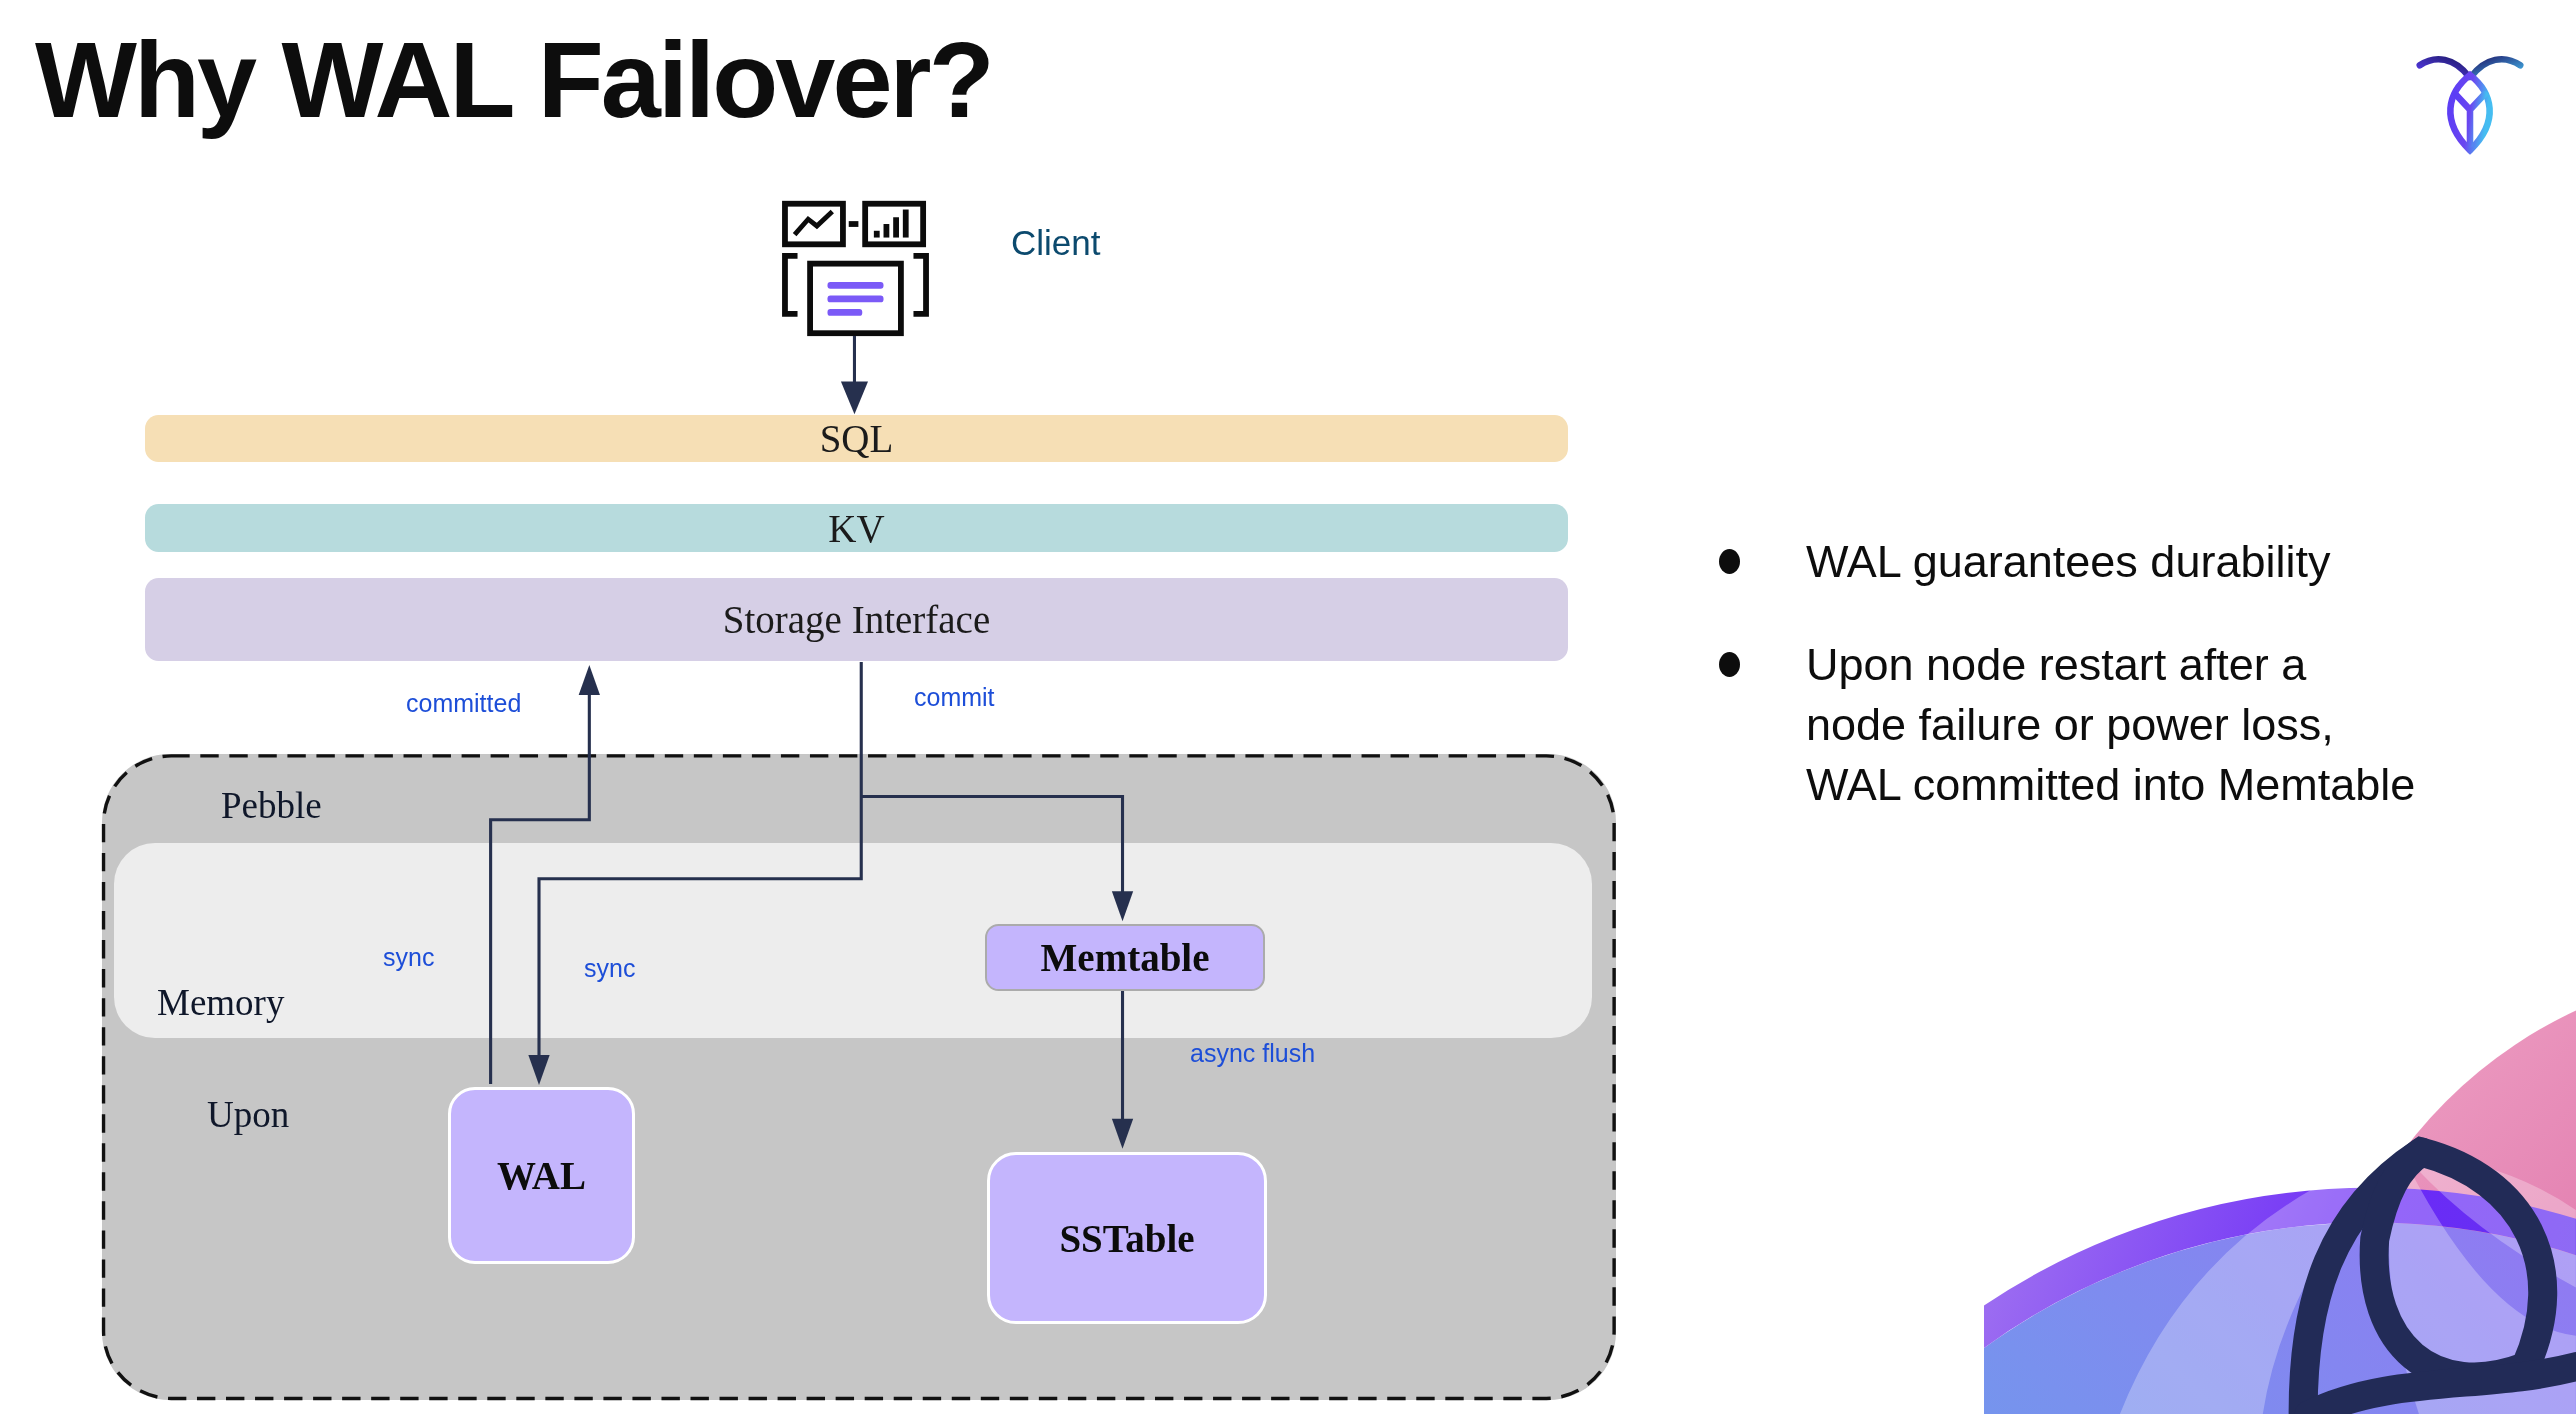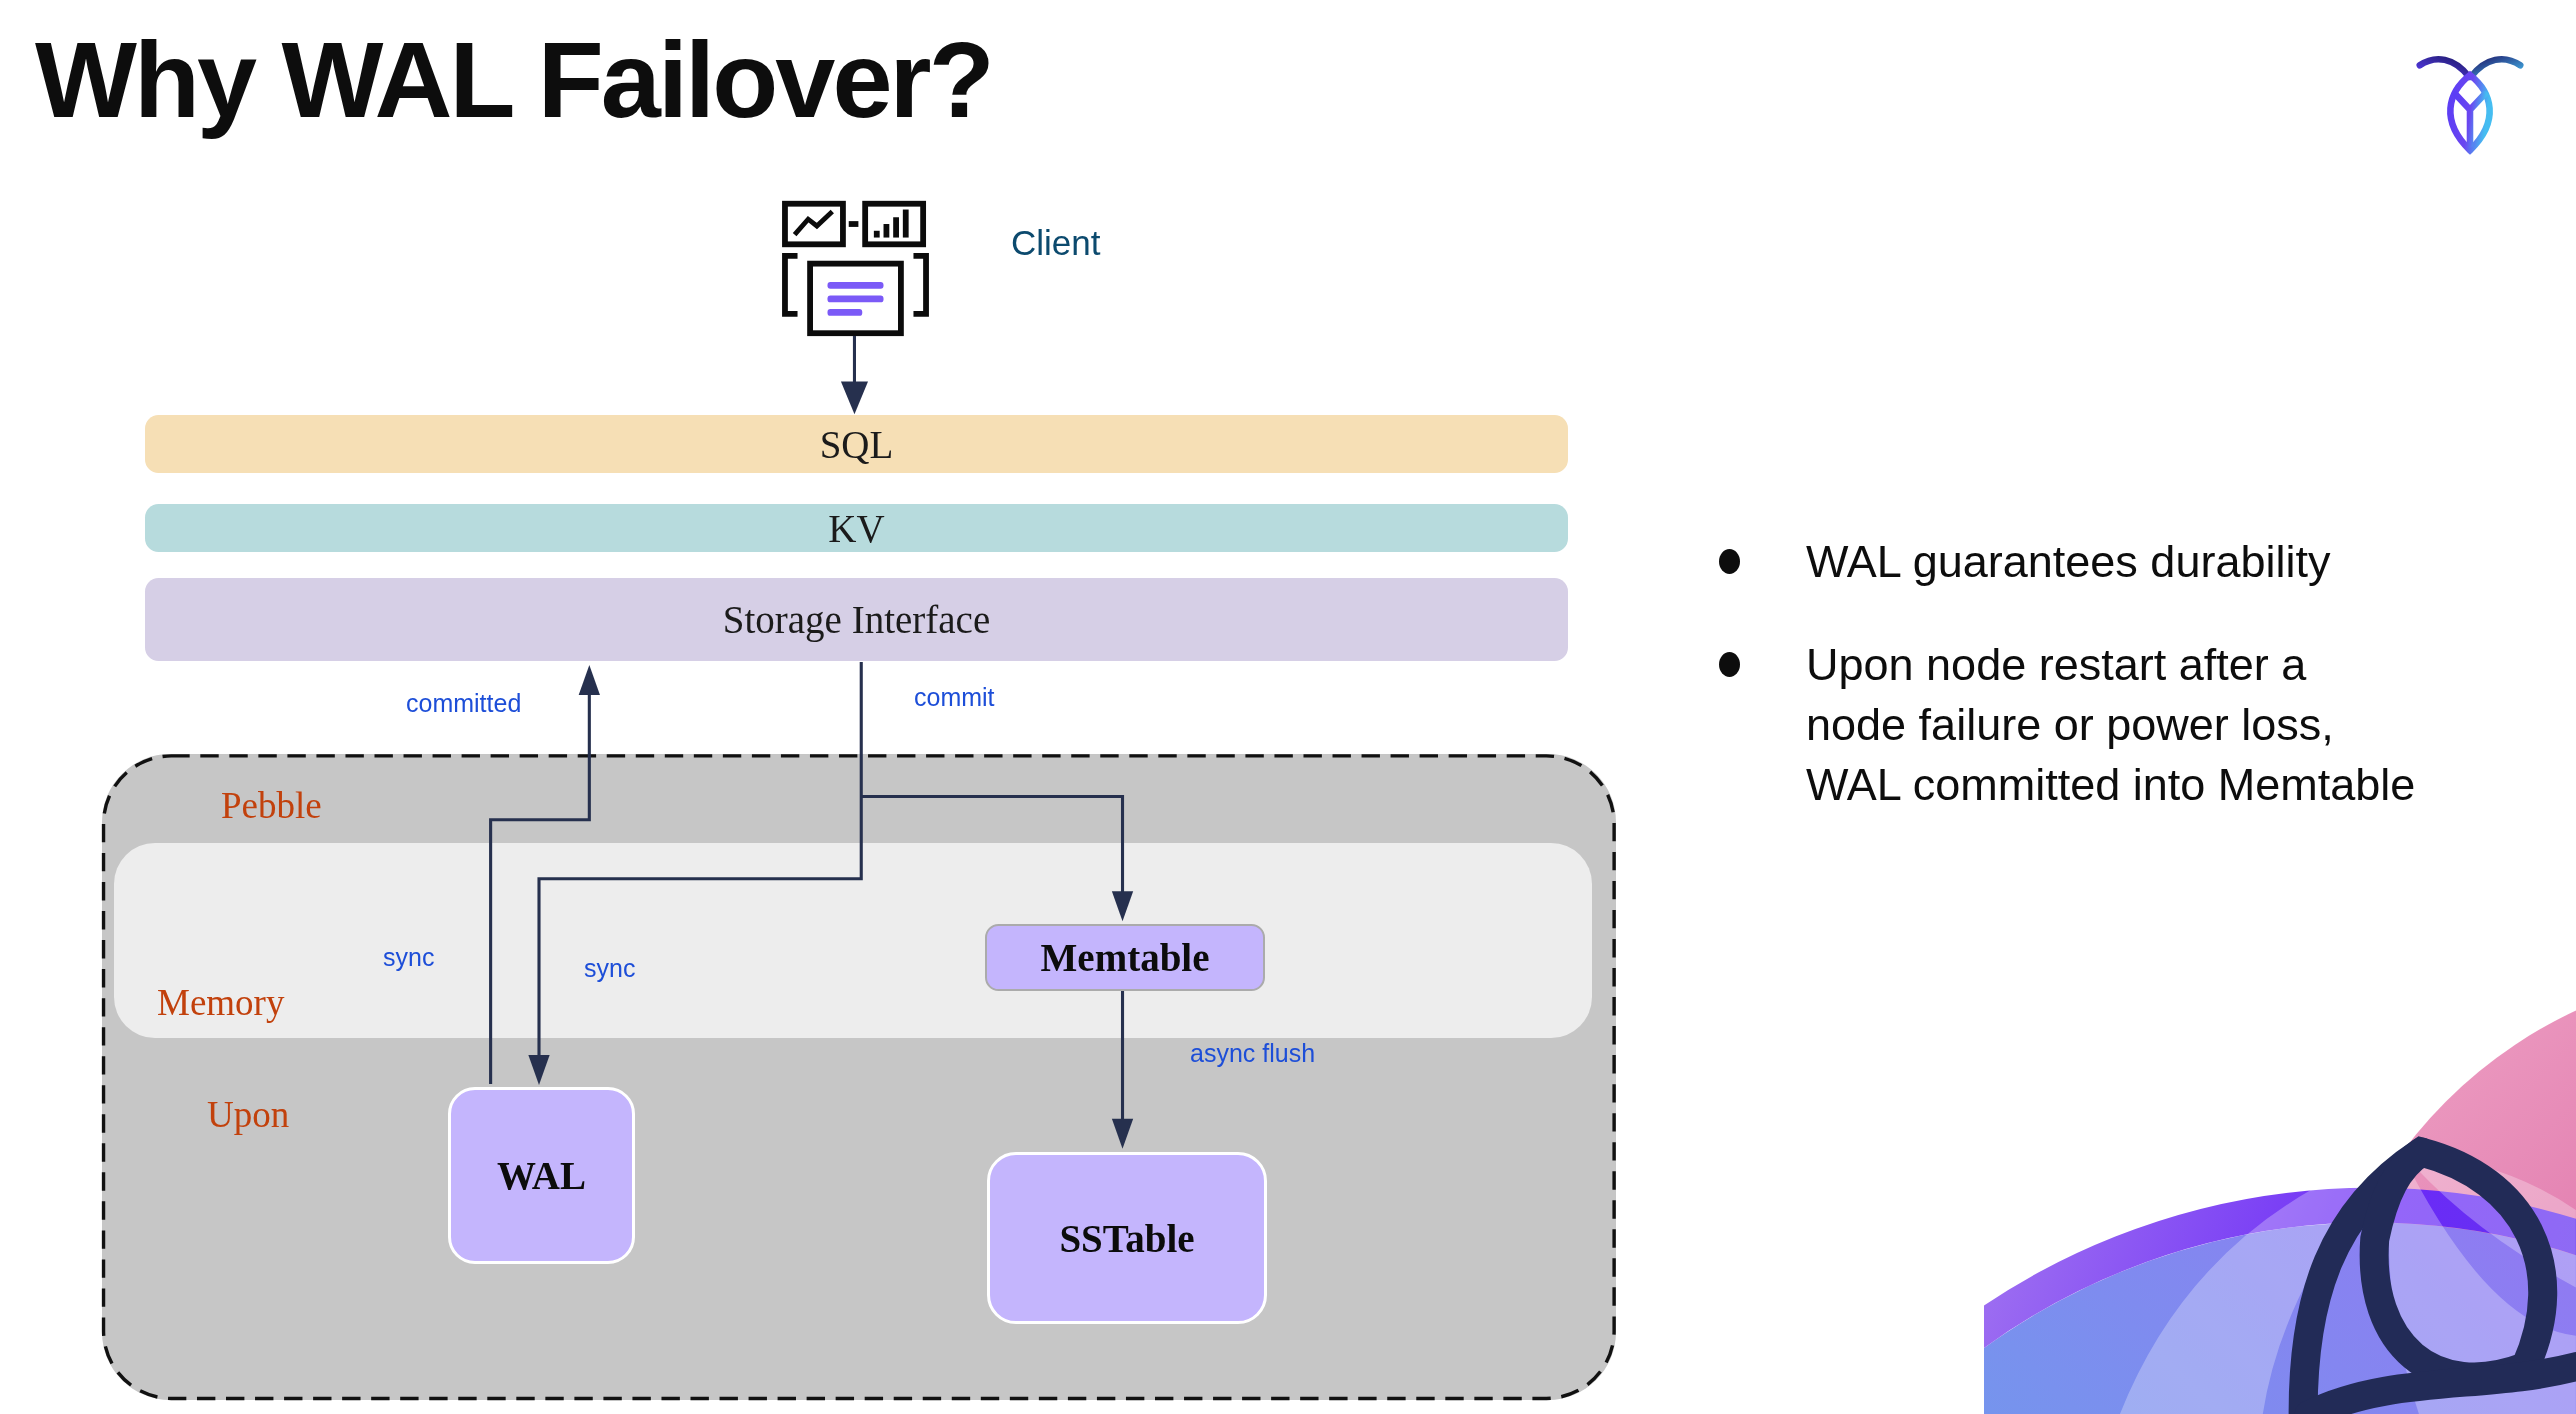--- a/index.html
+++ b/index.html
@@ -7,30 +7,30 @@
          font-family:"Liberation Sans",sans-serif;}
 
   .title{position:absolute;left:35px;top:17.4px;margin:0;font-size:108px;font-weight:800;
          letter-spacing:-2.9px;color:#0d0d0d;font-family:"Liberation Sans",sans-serif;}
 
   .client-label{position:absolute;left:1011px;top:223px;font-size:35px;color:#0c4a6e;}
 
   .bar{position:absolute;left:145px;width:1423px;border-radius:13.5px;
        display:flex;align-items:center;justify-content:center;
        font-family:"Liberation Serif",serif;font-size:39px;color:#1b1b1b;}
-  .bar-sql{top:415px;height:58px;background:#F6DFB5;}
+  .bar-sql{top:415px;height:47px;background:#F6DFB5;}
   .bar-kv{top:504px;height:48px;background:#B7DBDD;}
   .bar-storage{top:578px;height:83px;background:#D6CFE6;}
 
   .pebble{position:absolute;left:102px;top:754px;width:1514px;height:646px;
           background:#C6C6C6;border-radius:68px;}
   .memory-band{position:absolute;left:114px;top:843px;width:1478px;height:195px;
                background:#EDEDED;border-radius:41px;}
 
-  .zone-label{position:absolute;font-family:"Liberation Serif",serif;font-size:37px;color:#c2410c;}
+  .zone-label{position:absolute;font-family:"Liberation Serif",serif;font-size:37px;color:#0f172a;}
   .pebble-label{left:221px;top:784px;}
   .memory-label{left:157px;top:981px;}
   .disk-label{left:207px;top:1093px;}
 
   .node{position:absolute;background:#c4b5fd;display:flex;align-items:center;justify-content:center;
         font-family:"Liberation Serif",serif;font-weight:bold;font-size:39px;color:#0c0c0c;}
   .node-wal{left:448px;top:1087px;width:181px;height:171px;border:3.9px solid #ffffff;border-radius:27px;}
   .node-memtable{left:985px;top:924px;width:276px;height:63px;border:2.9px solid #ABABAB;border-radius:13.5px;}
   .node-sstable{left:987px;top:1152px;width:274px;height:166px;border:3.9px solid #ffffff;border-radius:29px;}
 

